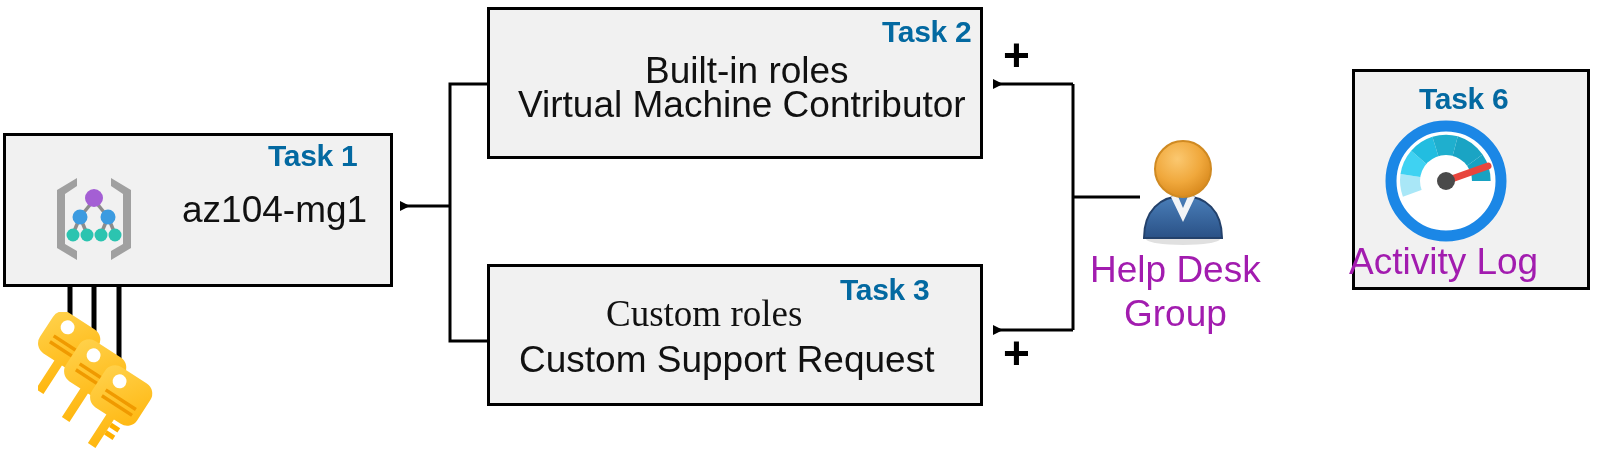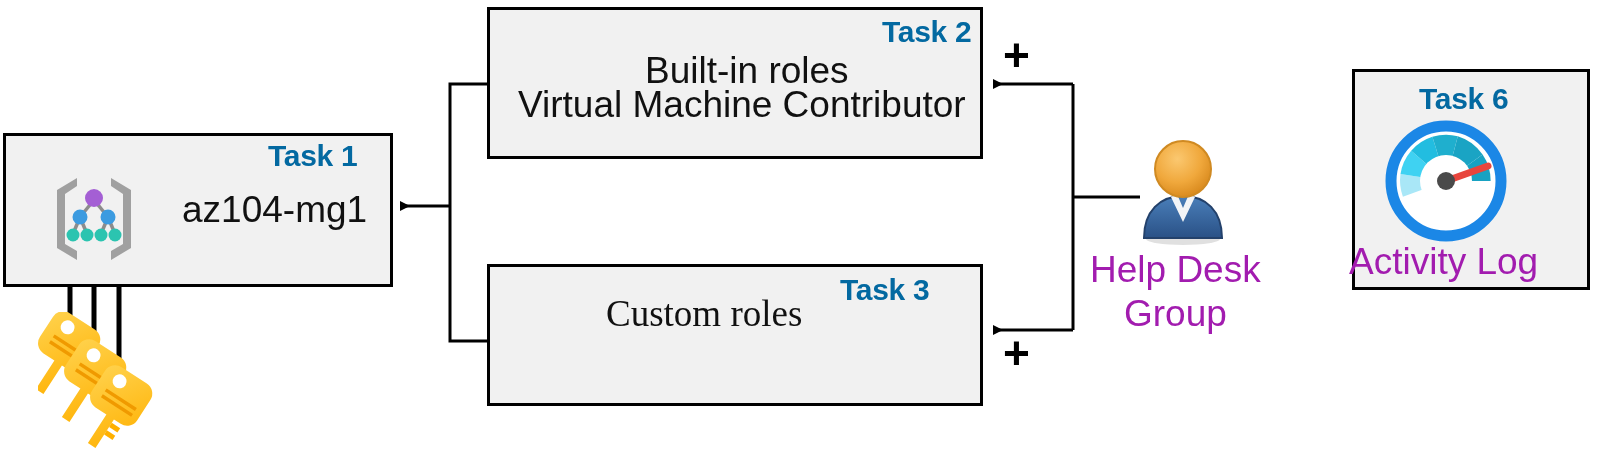--- a/index.html
+++ b/index.html
@@ -185,20 +185,21 @@
   <div class="box" style="left:487px; top:7px; width:496px; height:152px;">
   </div>
   <div class="task-tag" style="left:882px; top:15px;">Task 2</div>
   <div class="body-text" style="left:645px; top:48px;">Built-in roles</div>
   <div class="body-text" style="left:518px; top:82px;">Virtual Machine Contributor</div>
 
   <div class="box" style="left:487px; top:264px; width:496px; height:142px;">
   </div>
   <div class="task-tag" style="left:840px; top:273px;">Task 3</div>
   <div class="body-text" style="left:606px; top:291px;font-family:Liberation Serif, serif;">Custom roles</div>
+  <div class="body-text" style="left:519px; top:337px;">Custom Support Request</div>
 
   <div class="plus" style="left:1003px; top:32px;">+</div>
   <div class="plus" style="left:1003px; top:330px;">+</div>
 
   <div class="icon-abs" style="left:1133px; top:138px; width:100px; height:110px;">
     <svg viewBox="0 0 100 110" width="100" height="110">
       <defs>
         <radialGradient id="headG" cx="40%" cy="32%" r="70%">
           <stop offset="0%" stop-color="#FBC870"></stop>
           <stop offset="60%" stop-color="#F0A83C"></stop>

